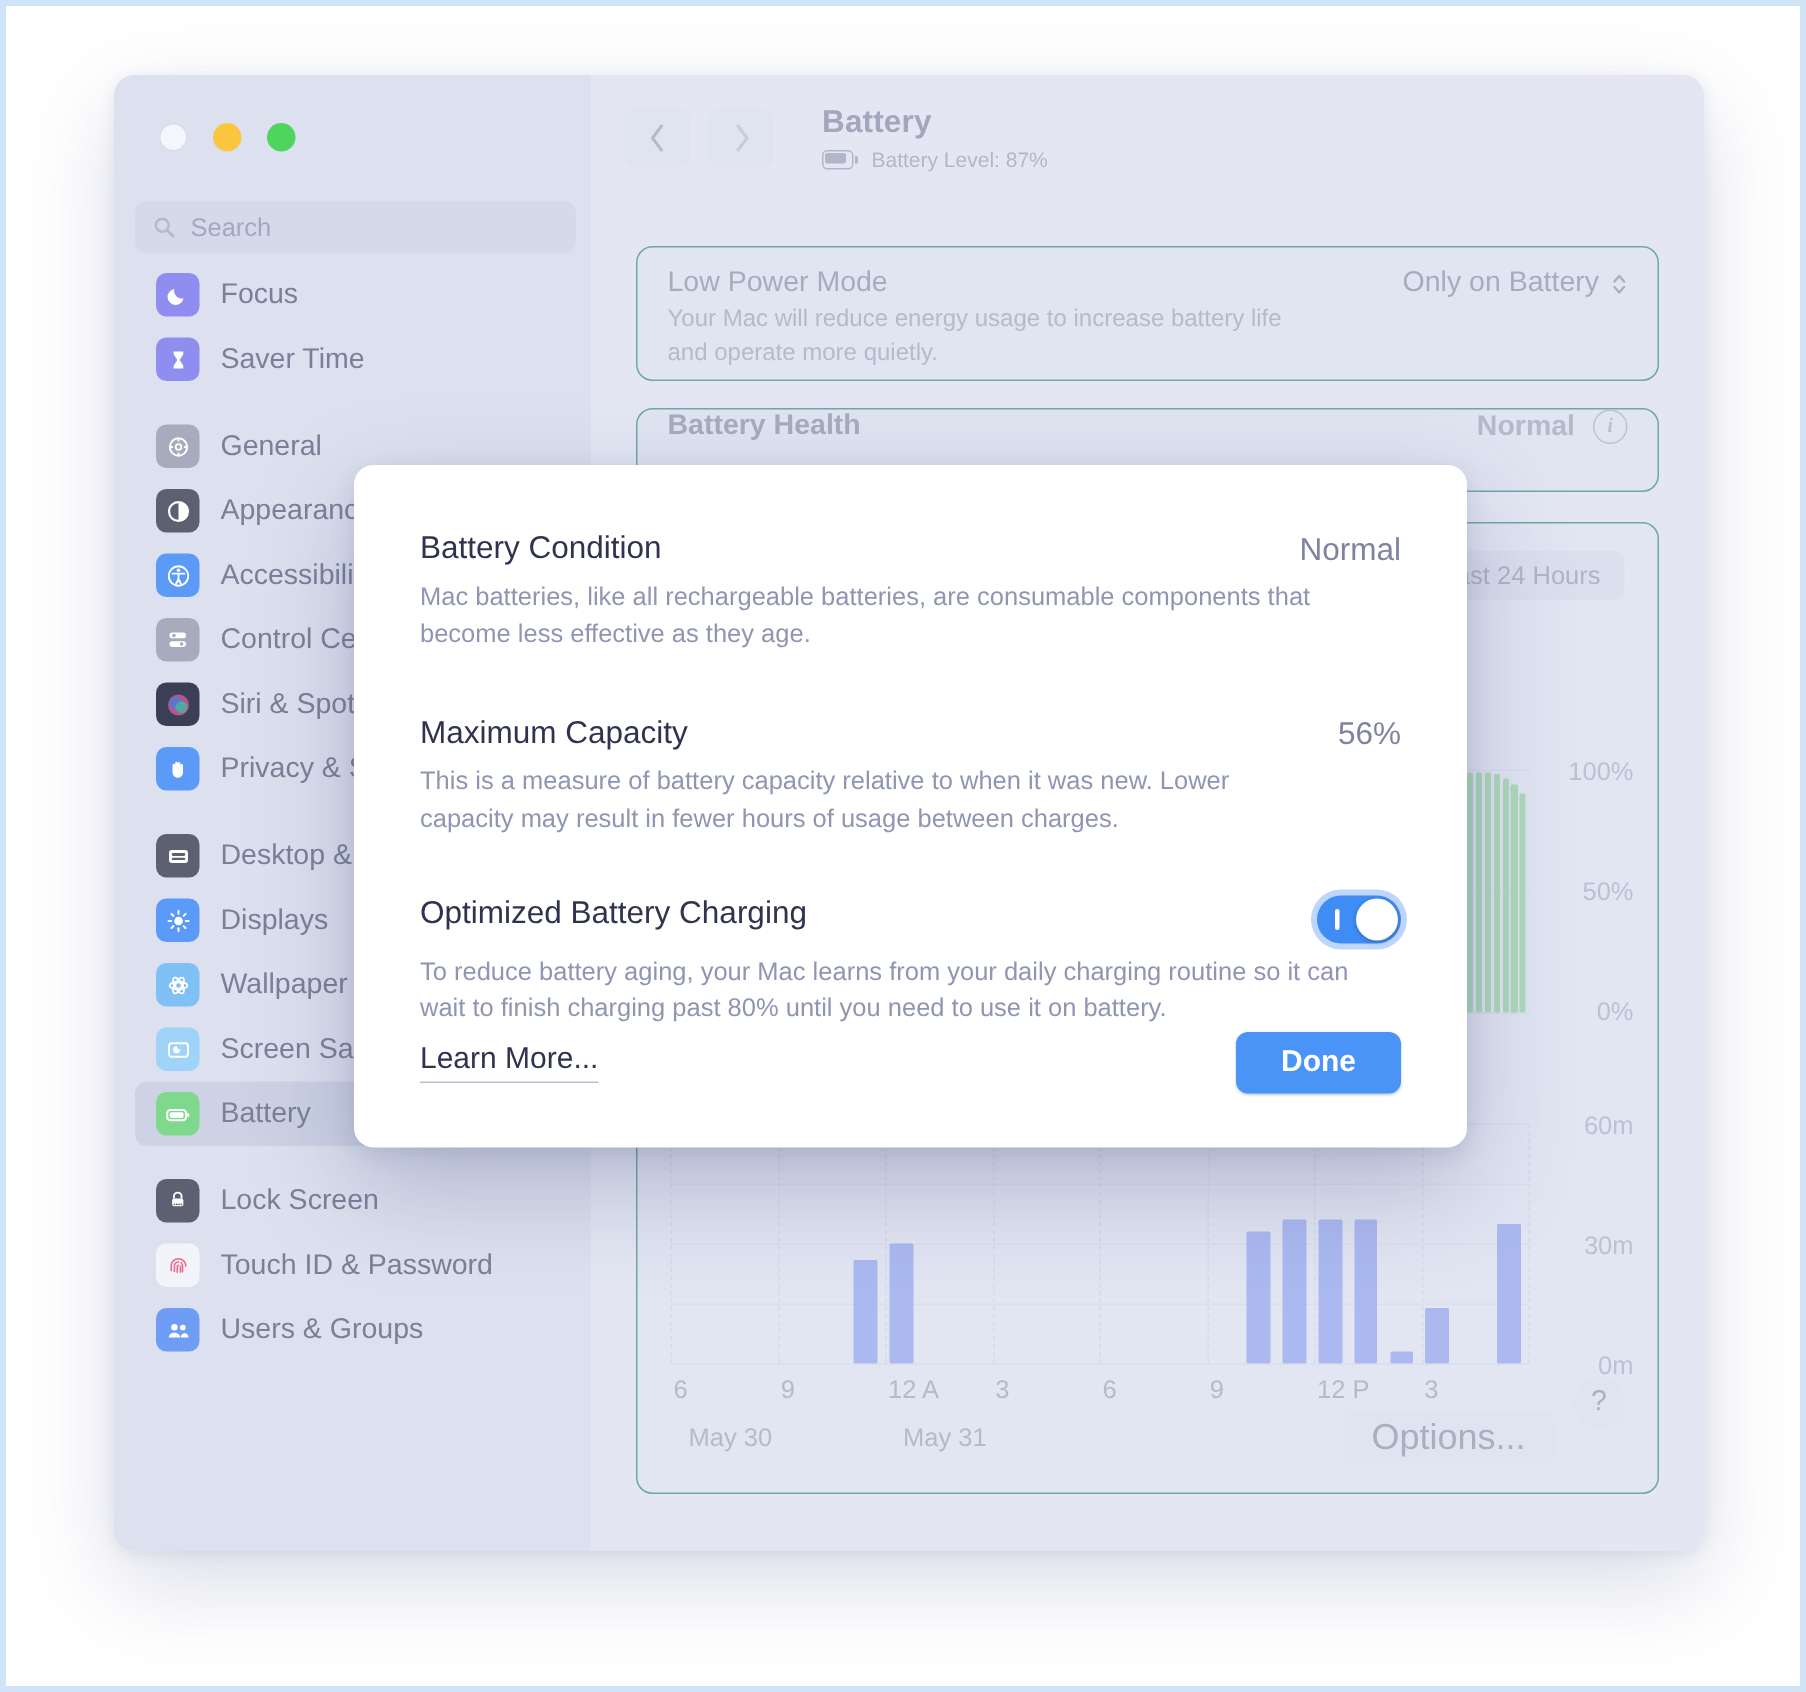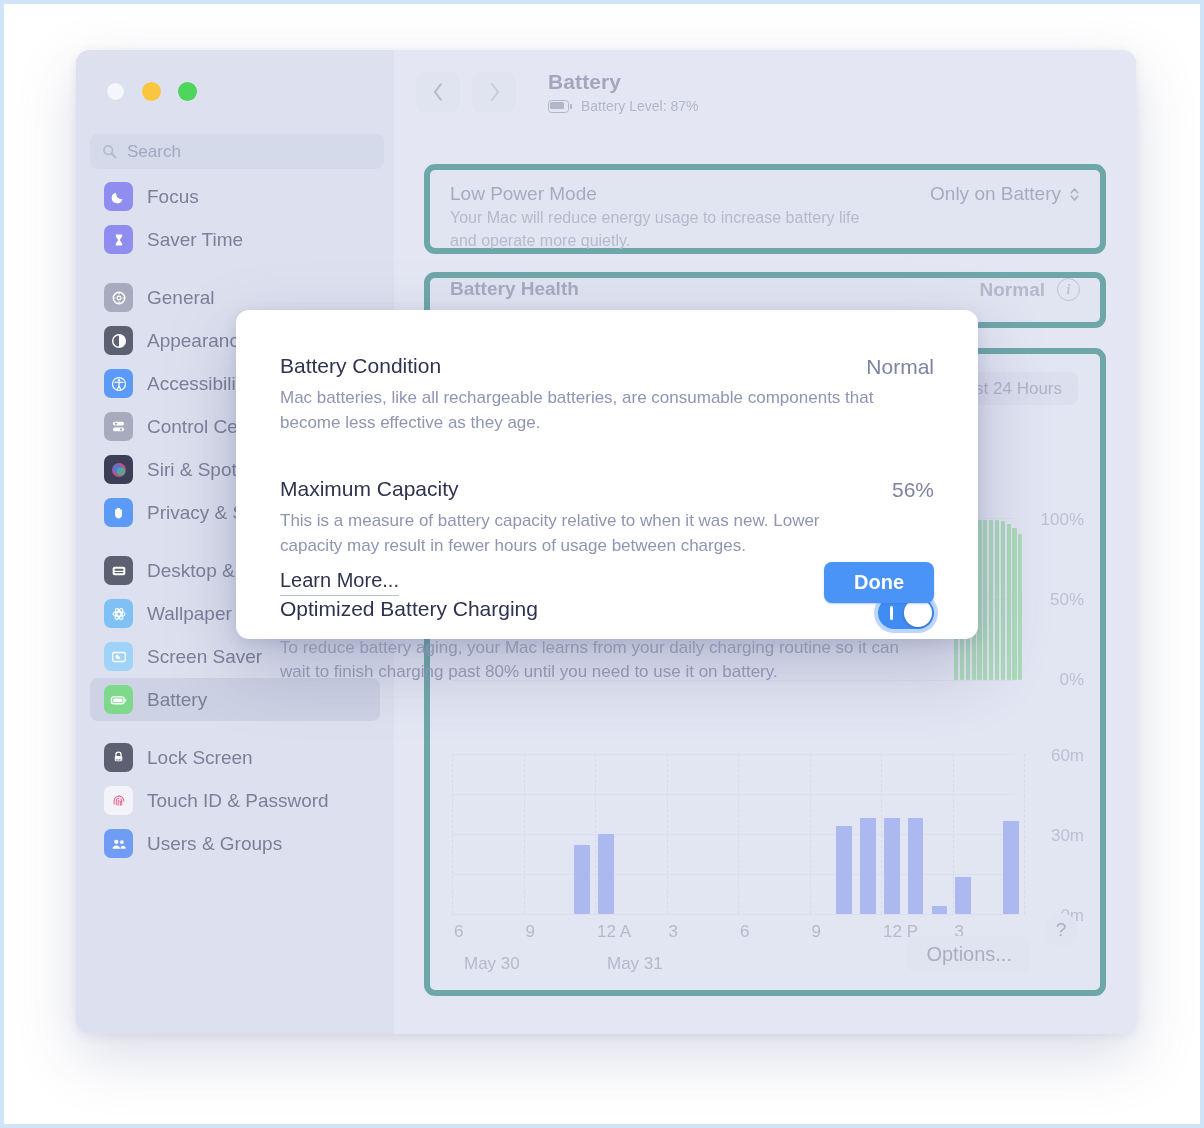--- a/index.html
+++ b/index.html
@@ -145,21 +145,21 @@
     position: absolute; left: 22px; top: 4px; width: 2px; height: 5px;
     background: #8b90a8; border-radius: 0 1px 1px 0;
   }
 
   .card {
     position: absolute;
     left: 30px;
     width: 682px;
     background: #e0e4f1;
     border-radius: 11px;
-    border: 6px solid #0f766e;
+    border: 1px solid #0f766e;
   }
 
   #card-lpm { top: 114px; height: 90px; }
   .row-inner { padding: 13px 20px 0 20px; }
   .row-head {
     display: flex; align-items: flex-start; justify-content: space-between;
   }
   .row-title { font-size: 19px; color: #787d96; }
   .row-desc { font-size: 16px; color: #9196ad; line-height: 1.42; margin-top: 2px; max-width: 440px; }
   .popup-val { display: flex; align-items: center; gap: 8px; font-size: 19px; color: #787d96; }
@@ -227,42 +227,42 @@
     display: flex;
     align-items: center;
     gap: 13px;
   }
   .opt-btn {
     height: 36px;
     padding: 0 19px;
     border-radius: 8px;
     background: #dfe3f0;
     display: flex; align-items: center;
-    font-size: 20px; color: #7d8299; margin-top: 48px;
+    font-size: 24px; color: #7d8299; margin-top: 48px;
   }
   .help-btn {
     width: 34px; height: 34px;
     border-radius: 50%;
     background: #dfe3f0;
     display: flex; align-items: center; justify-content: center;
     font-size: 19px; color: #7d8299;
   }
 
   
   #dim {
     position: absolute;
     inset: 0;
     background: rgba(226,229,242,.45);
   }
   #sheet {
     position: absolute;
     left: 232px;
     top: 306px;
     width: 742px;
-    height: 329px;
+    height: 455px;
     background: #ffffff;
     border-radius: 13px;
     box-shadow: 0 26px 70px rgba(70,80,130,.30), 0 4px 14px rgba(70,80,130,.14);
     padding: 44px 44px 0 44px;
   }
   .sheet-block { margin-bottom: 8px; }
   .sheet-row {
     display: flex; align-items: flex-start; justify-content: space-between;
     gap: 20px;
   }
@@ -446,20 +446,38 @@
           <span class="sicon" style="background:#5d6070">
             <svg viewBox="0 0 20 20" width="18" height="18">
                 <rect x="3" y="5.2" width="14" height="9.6" rx="2" fill="#fff"></rect>
                 <rect x="5" y="7.4" width="10" height="2.2" rx="1" fill="#5d6070"></rect>
                 <rect x="5" y="11" width="10" height="1.6" rx=".8" fill="#5d6070"></rect>
               </svg>
           </span>
           <span class="side-label">Desktop &amp; Dock</span>
         </div>
 
+        <div class="side-item">
+          <span class="sicon" style="background:#5b9af7">
+            <svg viewBox="0 0 20 20" width="18" height="18">
+                <circle cx="10" cy="10" r="3.2" fill="#fff"></circle>
+                <g stroke="#fff" stroke-width="1.5" stroke-linecap="round">
+                  <line x1="10" y1="2.6" x2="10" y2="4.6"></line>
+                  <line x1="10" y1="15.4" x2="10" y2="17.4"></line>
+                  <line x1="2.6" y1="10" x2="4.6" y2="10"></line>
+                  <line x1="15.4" y1="10" x2="17.4" y2="10"></line>
+                  <line x1="4.8" y1="4.8" x2="6.2" y2="6.2"></line>
+                  <line x1="13.8" y1="13.8" x2="15.2" y2="15.2"></line>
+                  <line x1="15.2" y1="4.8" x2="13.8" y2="6.2"></line>
+                  <line x1="6.2" y1="13.8" x2="4.8" y2="15.2"></line>
+                </g>
+              </svg>
+          </span>
+          <span class="side-label">Displays</span>
+        </div>
 
         <div class="side-item">
           <span class="sicon" style="background:#7fc0f5">
             <svg viewBox="0 0 20 20" width="18" height="18">
                 <g fill="none" stroke="#fff" stroke-width="1.3">
                   <circle cx="10" cy="10" r="2.4"></circle>
                   <ellipse cx="10" cy="10" rx="6.6" ry="2.8"></ellipse>
                   <ellipse cx="10" cy="10" rx="6.6" ry="2.8" transform="rotate(60 10 10)"></ellipse>
                   <ellipse cx="10" cy="10" rx="6.6" ry="2.8" transform="rotate(120 10 10)"></ellipse>
                 </g>

